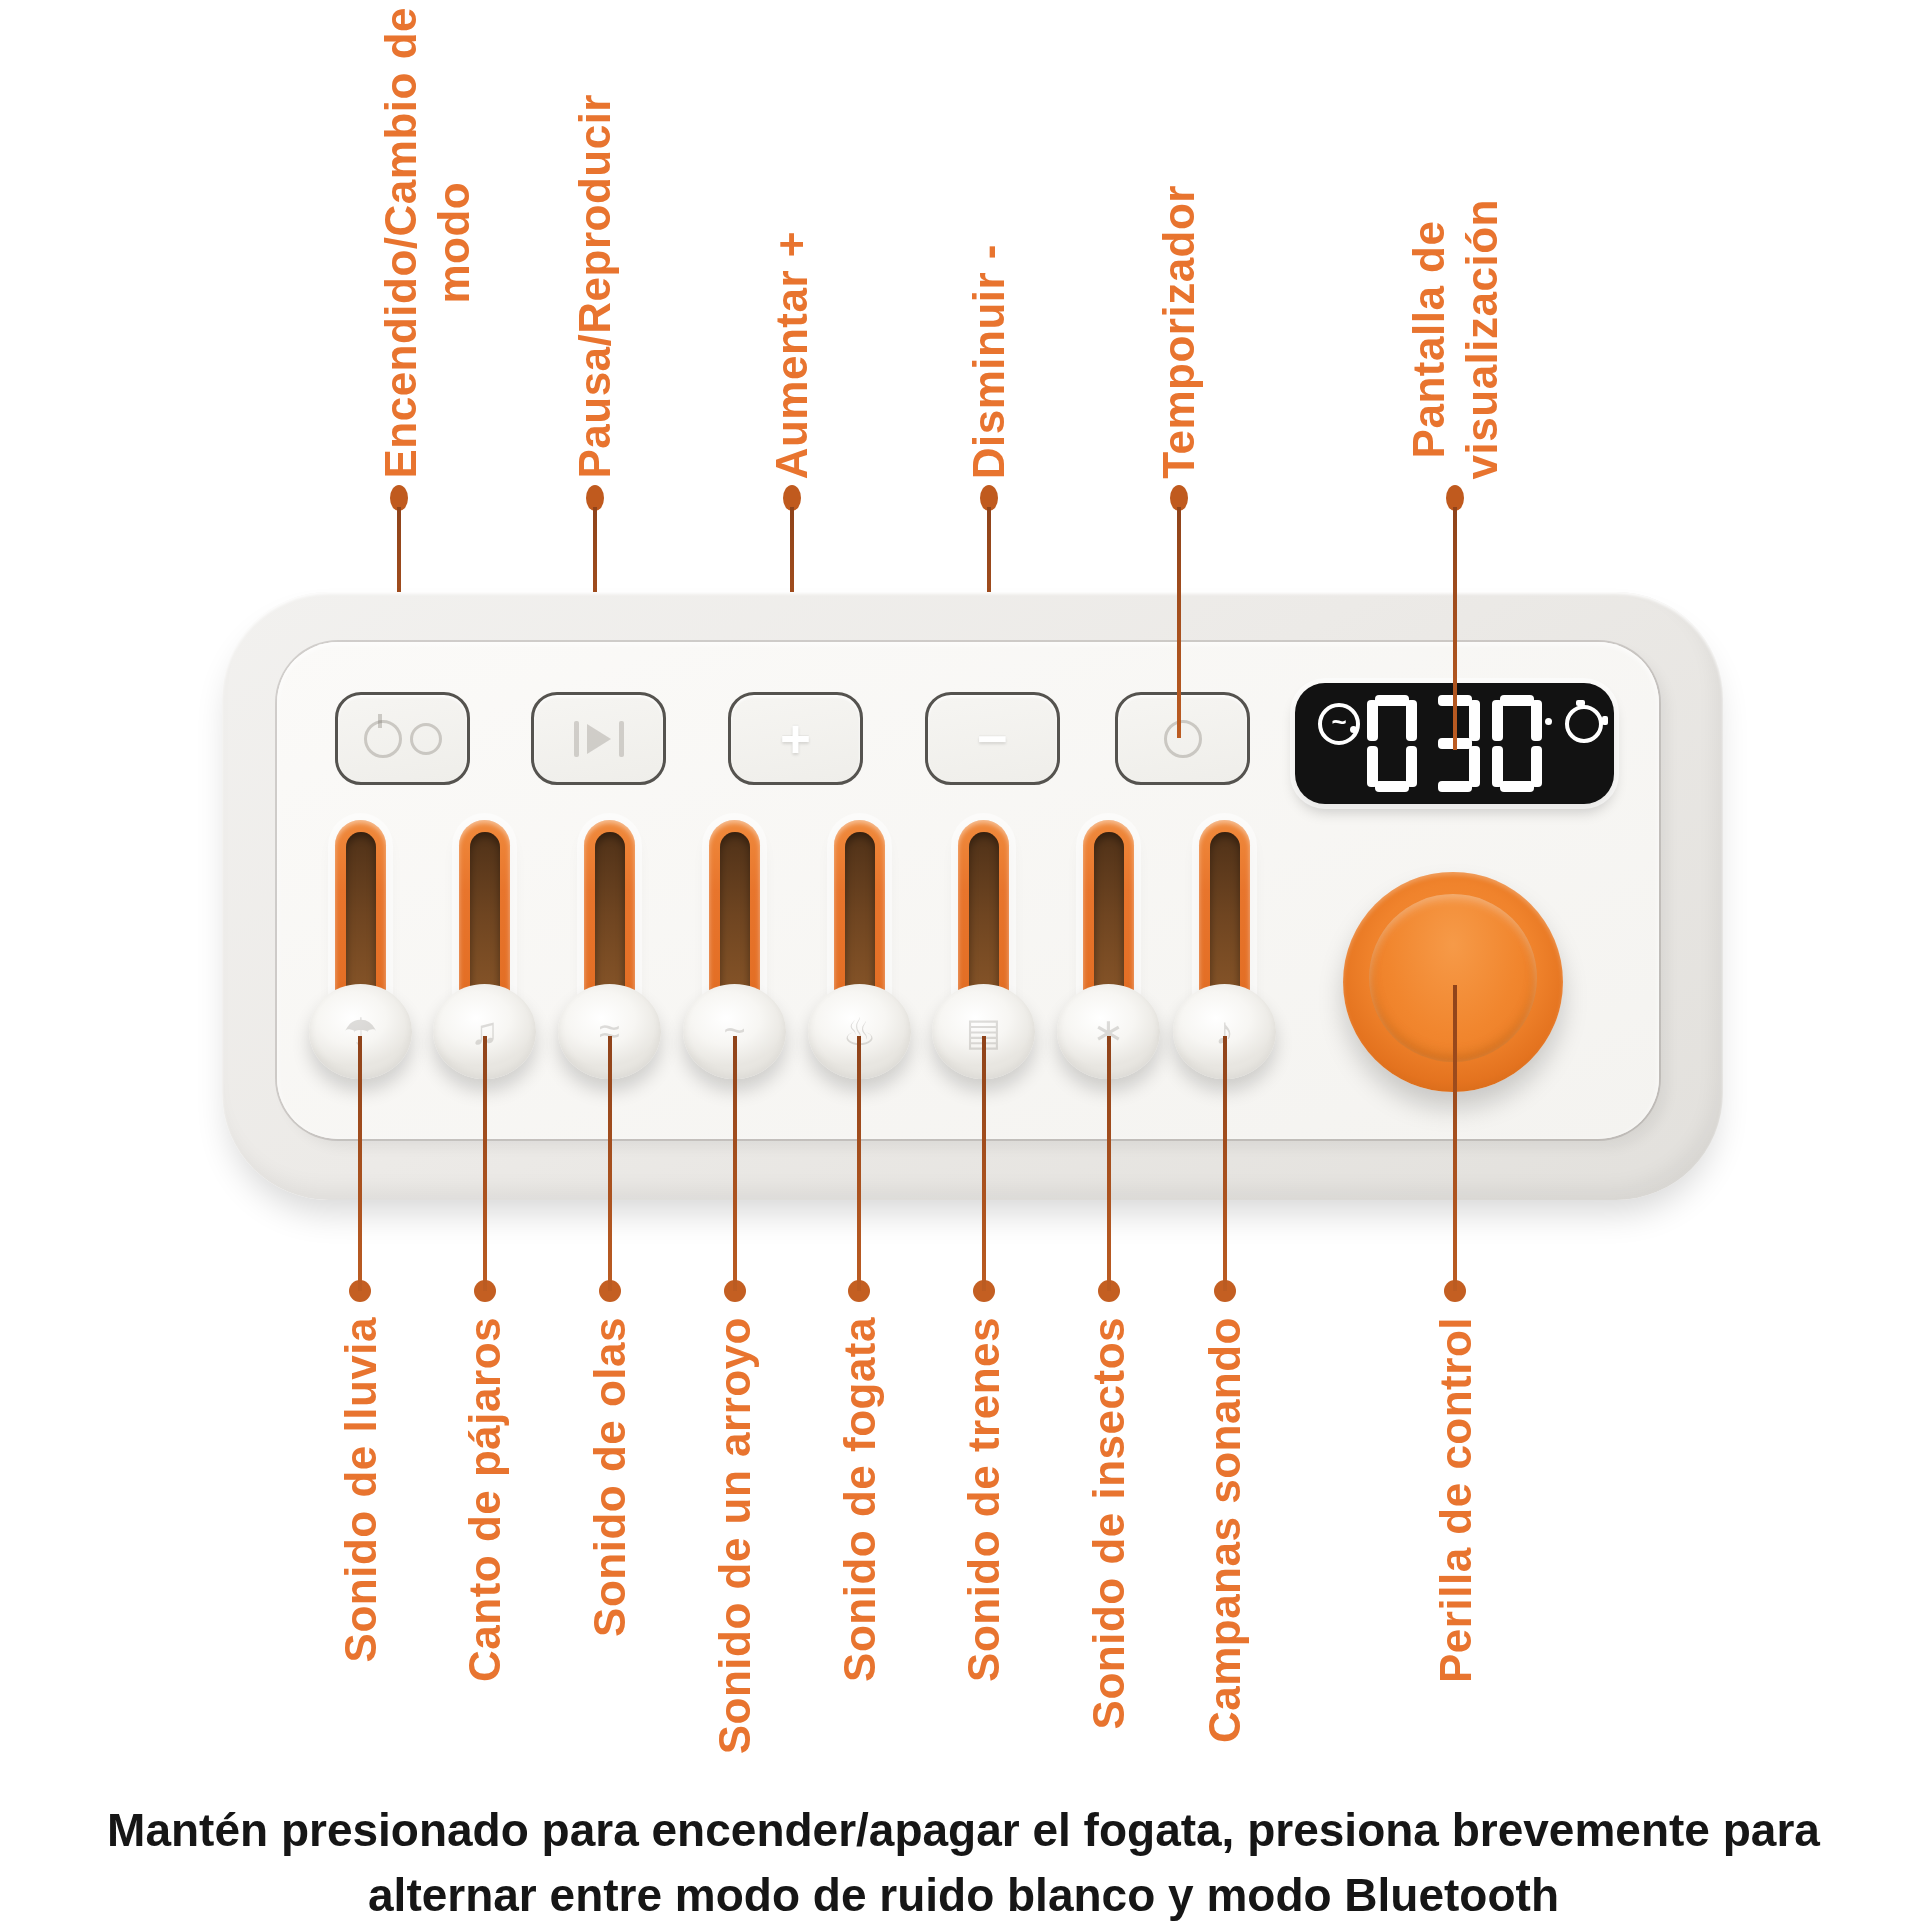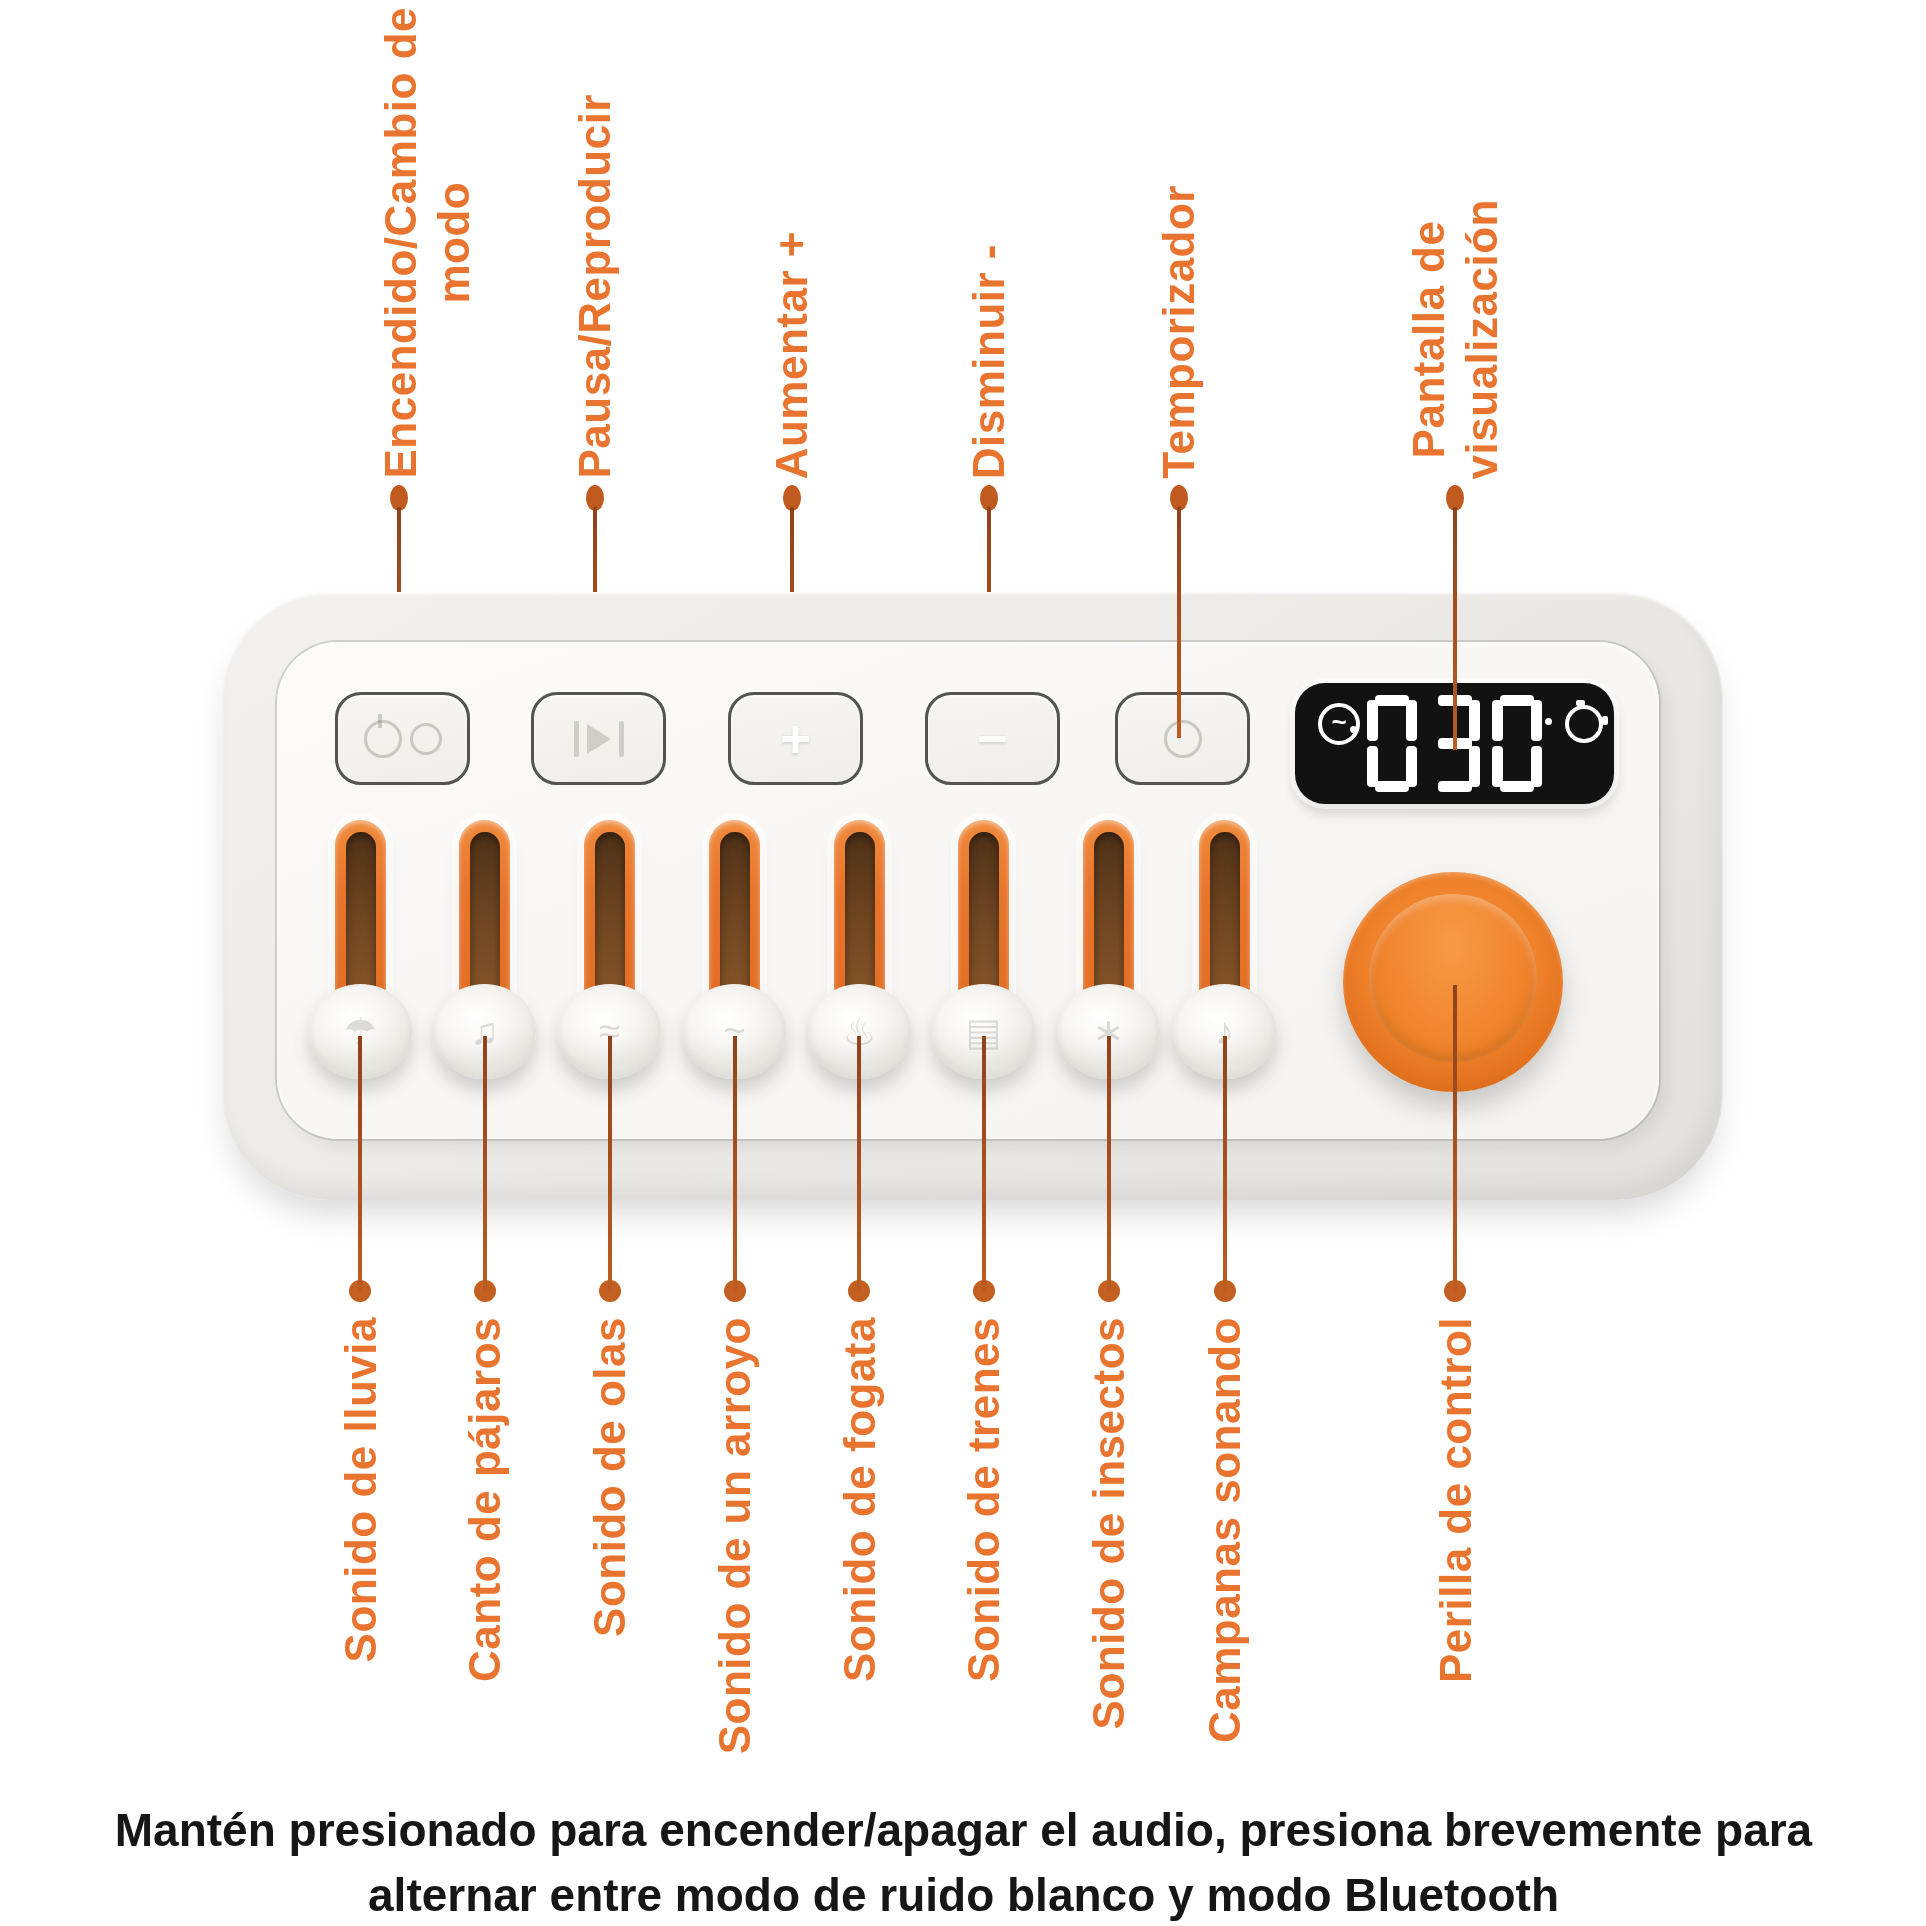--- a/index.html
+++ b/index.html
@@ -304,18 +304,18 @@
     </div>
     <div class="vlabel" style="left:1198px">
       <div>Campanas sonando</div>
     </div>
     <div class="vlabel" style="left:1429px">
       <div>Perilla de control</div>
     </div>
   </div>
 
   <div class="caption">
-    <div>Mantén presionado para encender/apagar el audio, presiona brevemente para</div>
+    <div>Mantén presionado para encender/apagar el fogata, presiona brevemente para</div>
     <div>alternar entre modo de ruido blanco y modo Bluetooth</div>
   </div>
 
 </div>
 
 
 </body></html>

